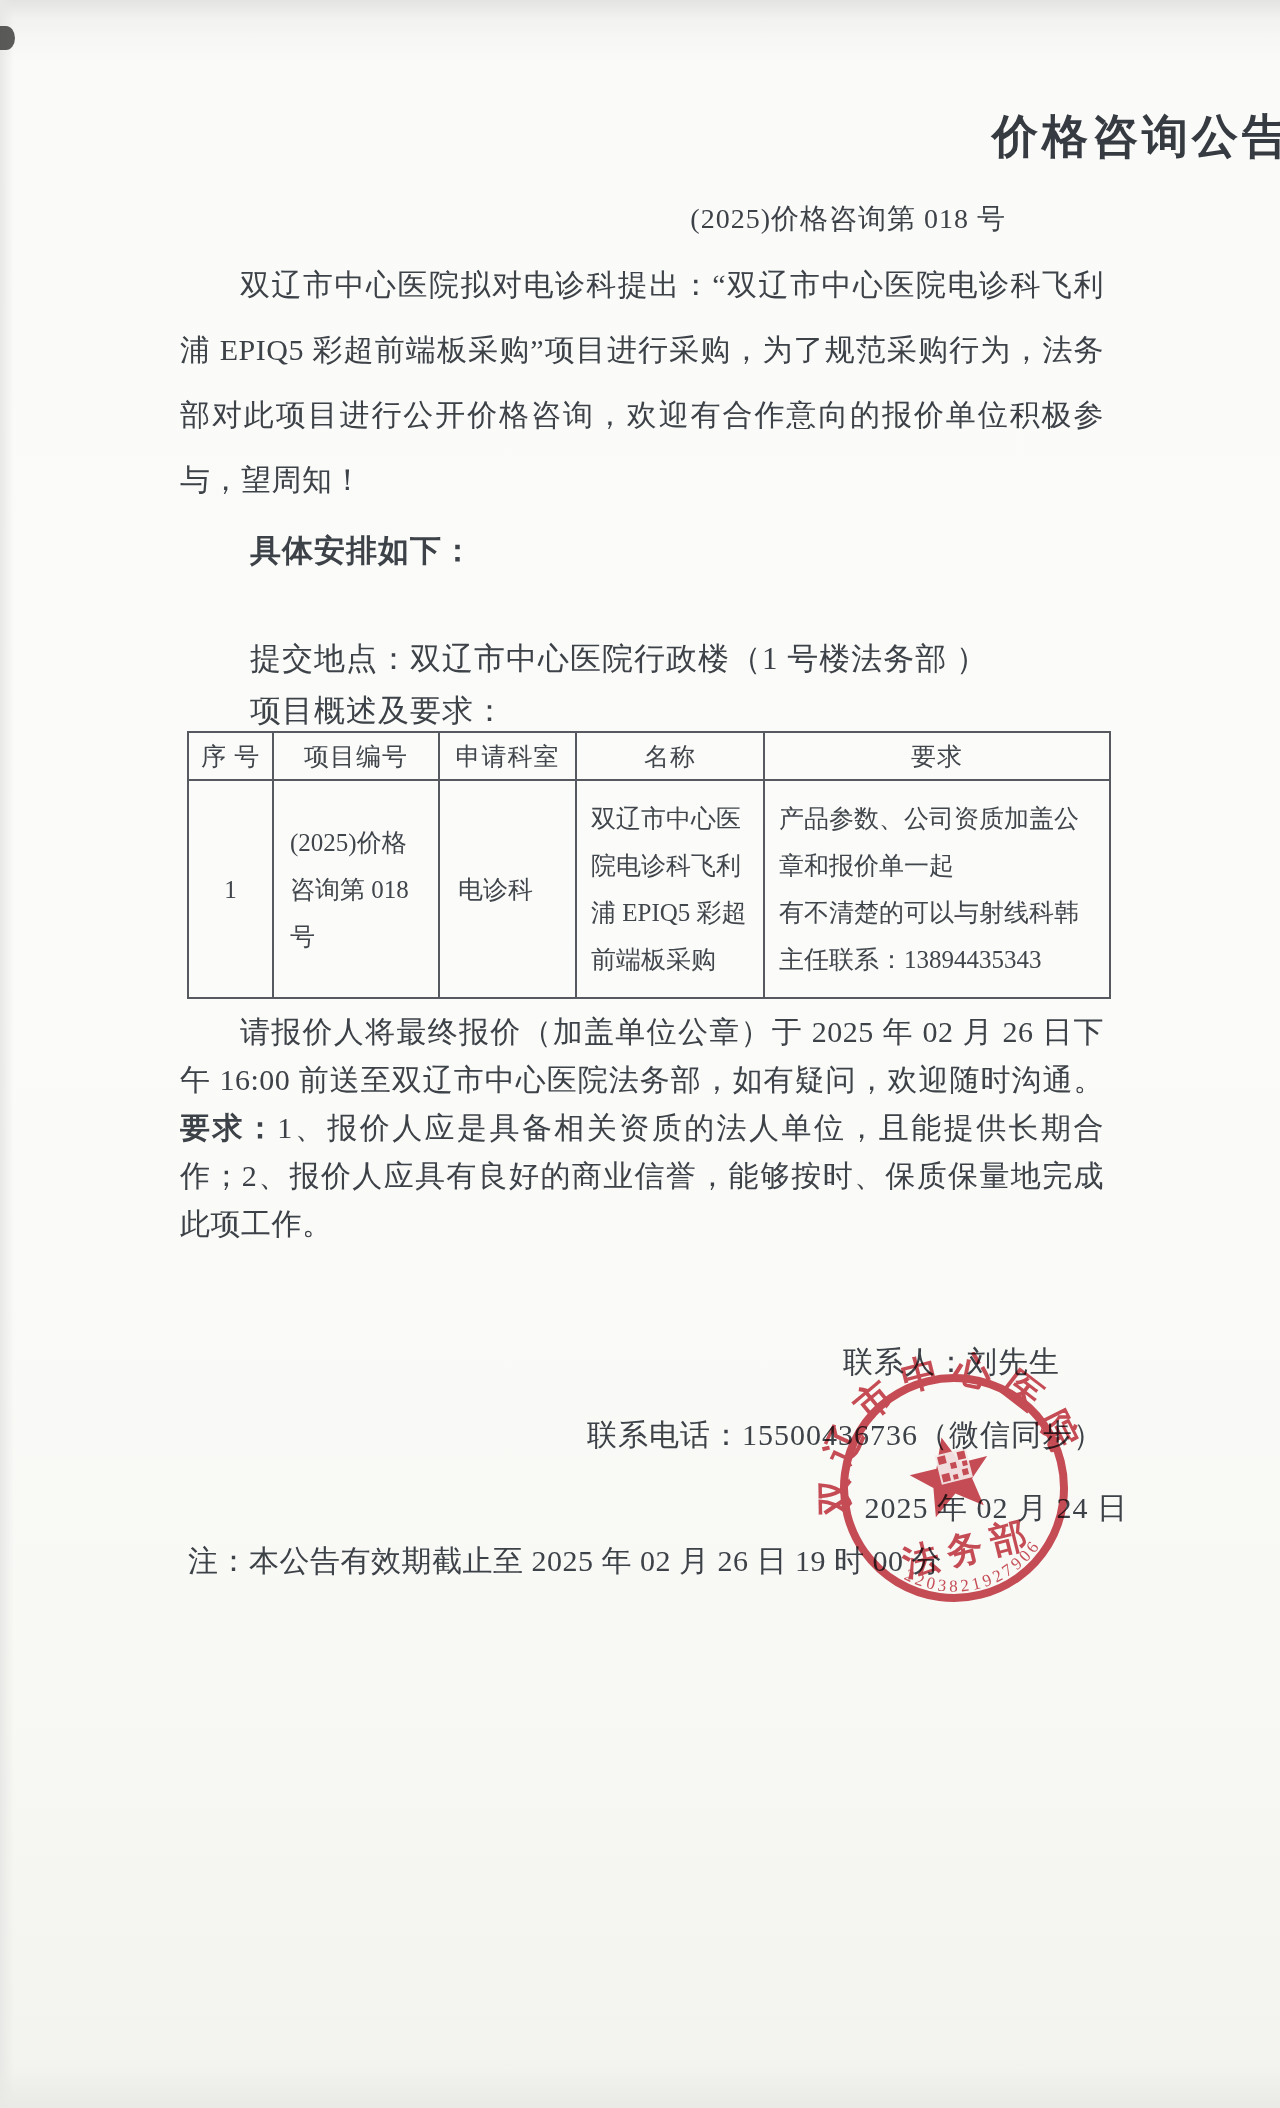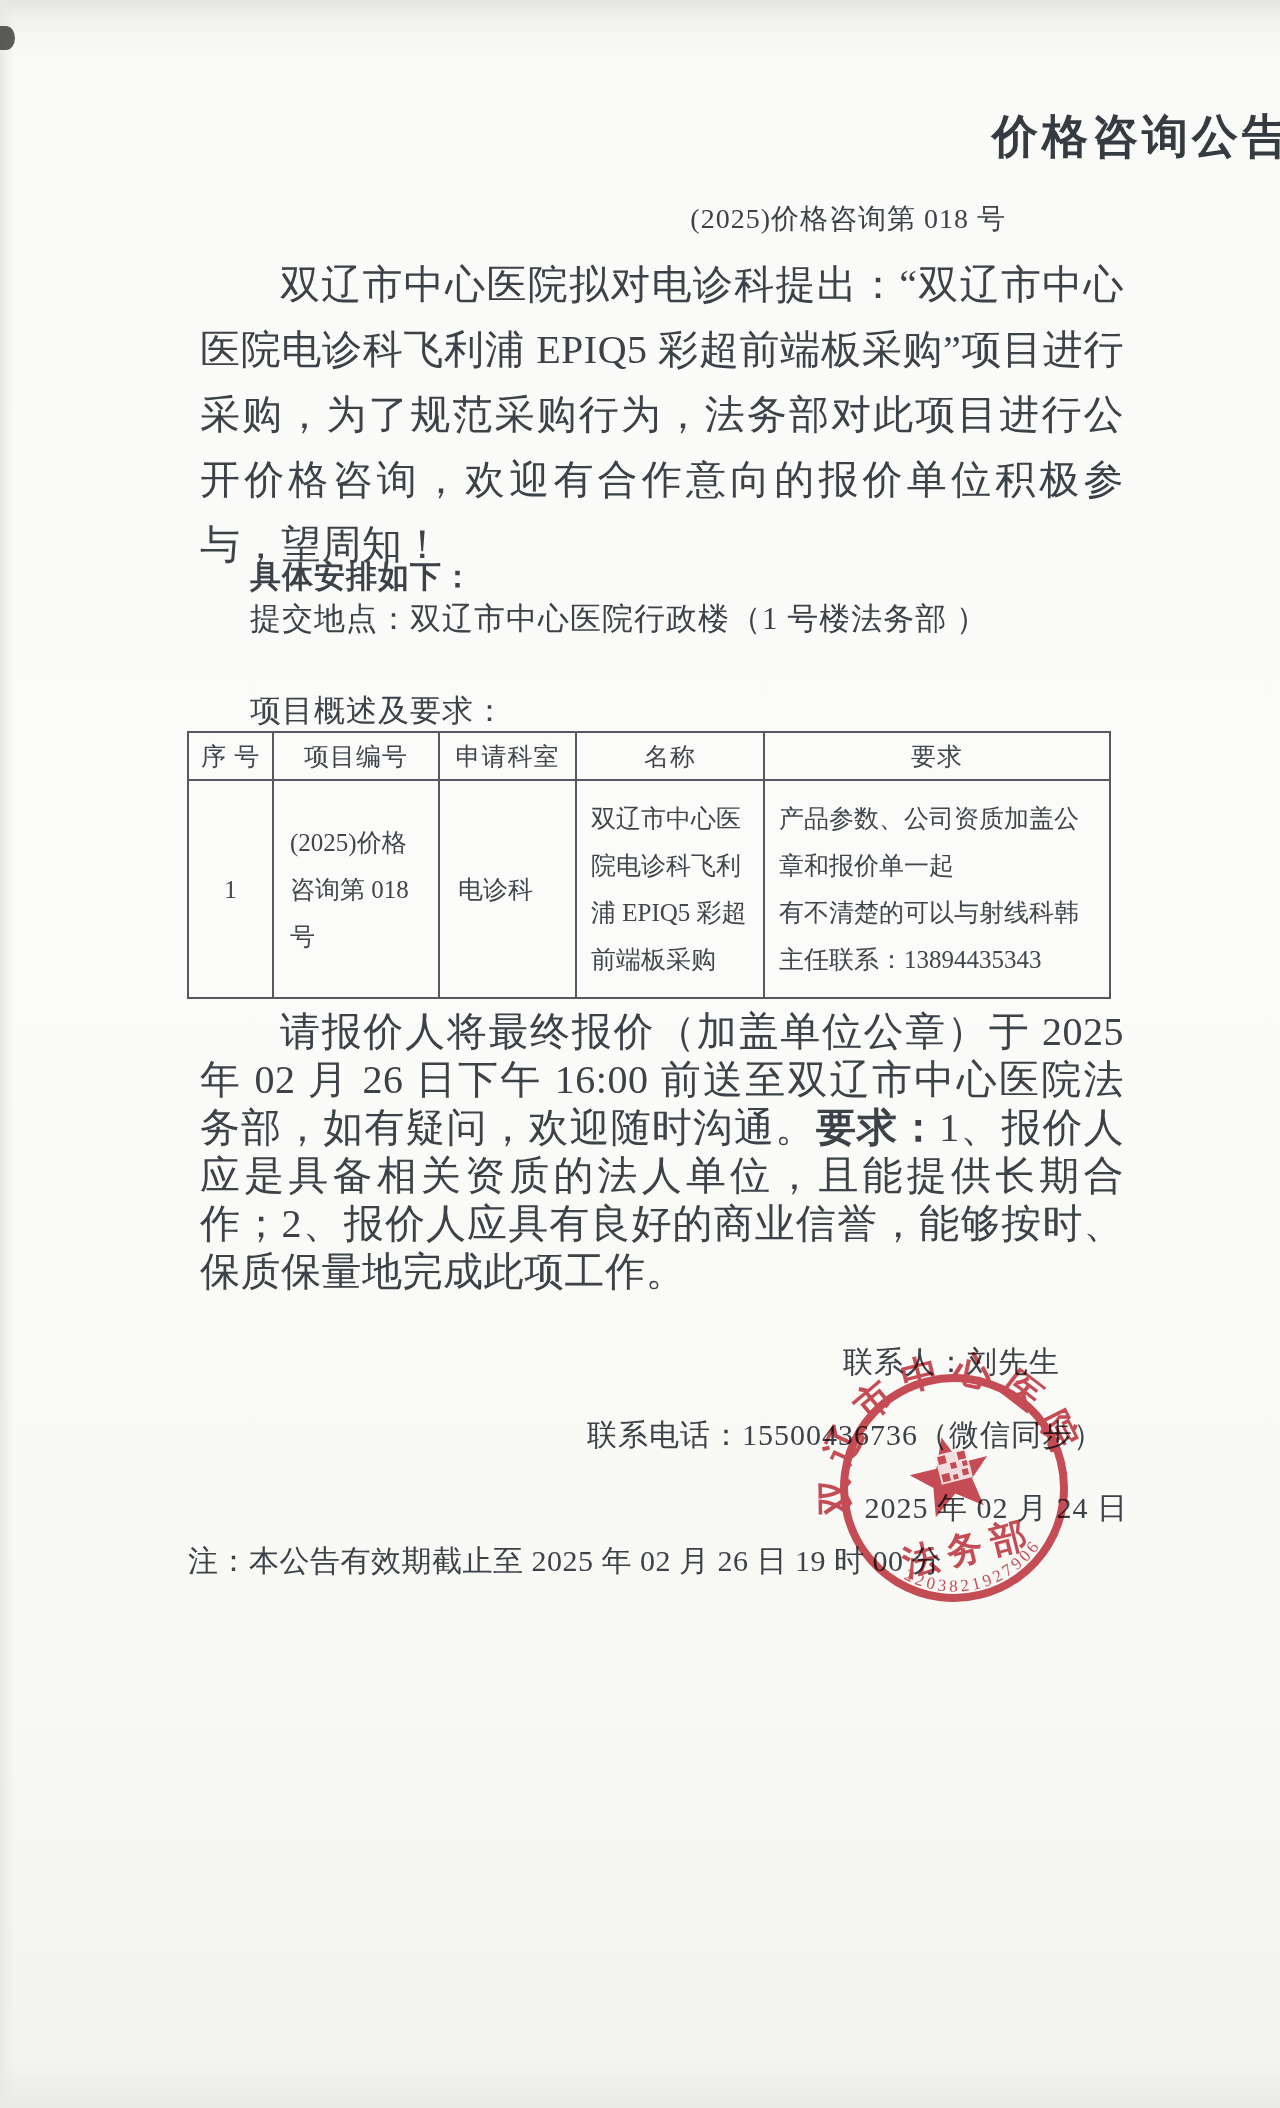--- a/index.html
+++ b/index.html
@@ -24,29 +24,29 @@
 
   .title {
     position:absolute; top:106px; left:12px; width:100%;
     text-align:right; font-size:46px; font-weight:bold; letter-spacing:4px; color:#363b42;
   }
   .docnum {
     position:absolute; top:200px; left:188px; width:924px;
     text-align:right; padding-right:106px; font-size:28px; letter-spacing:1px;
   }
   .para {
-    position:absolute; left:200px; width:924px;
-    font-size:40px; line-height:65px; letter-spacing:.5px;
+    position:absolute; left:180px; width:924px;
+    font-size:30px; line-height:65px; letter-spacing:.5px;
     text-align:justify; text-indent:2em;
   }
   .intro { top:252px; }
   .heading-line { position:absolute; left:188px; width:924px; font-size:31px; letter-spacing:1px; text-indent:2em; }
   .bold { font-weight:bold; }
-  .arrangement { top:556px; }
-  .submit { top:598px; }
+  .arrangement { top:530px; }
+  .submit { top:638px; }
   .overview { top:690px; }
 
   table.project {
     position:absolute; left:187px; top:731px;
     border-collapse:collapse; table-layout:fixed; width:922px;
     font-size:25px; color:#41464c;
   }
   table.project th, table.project td {
     border:2px solid #565a60; vertical-align:middle;
   }

